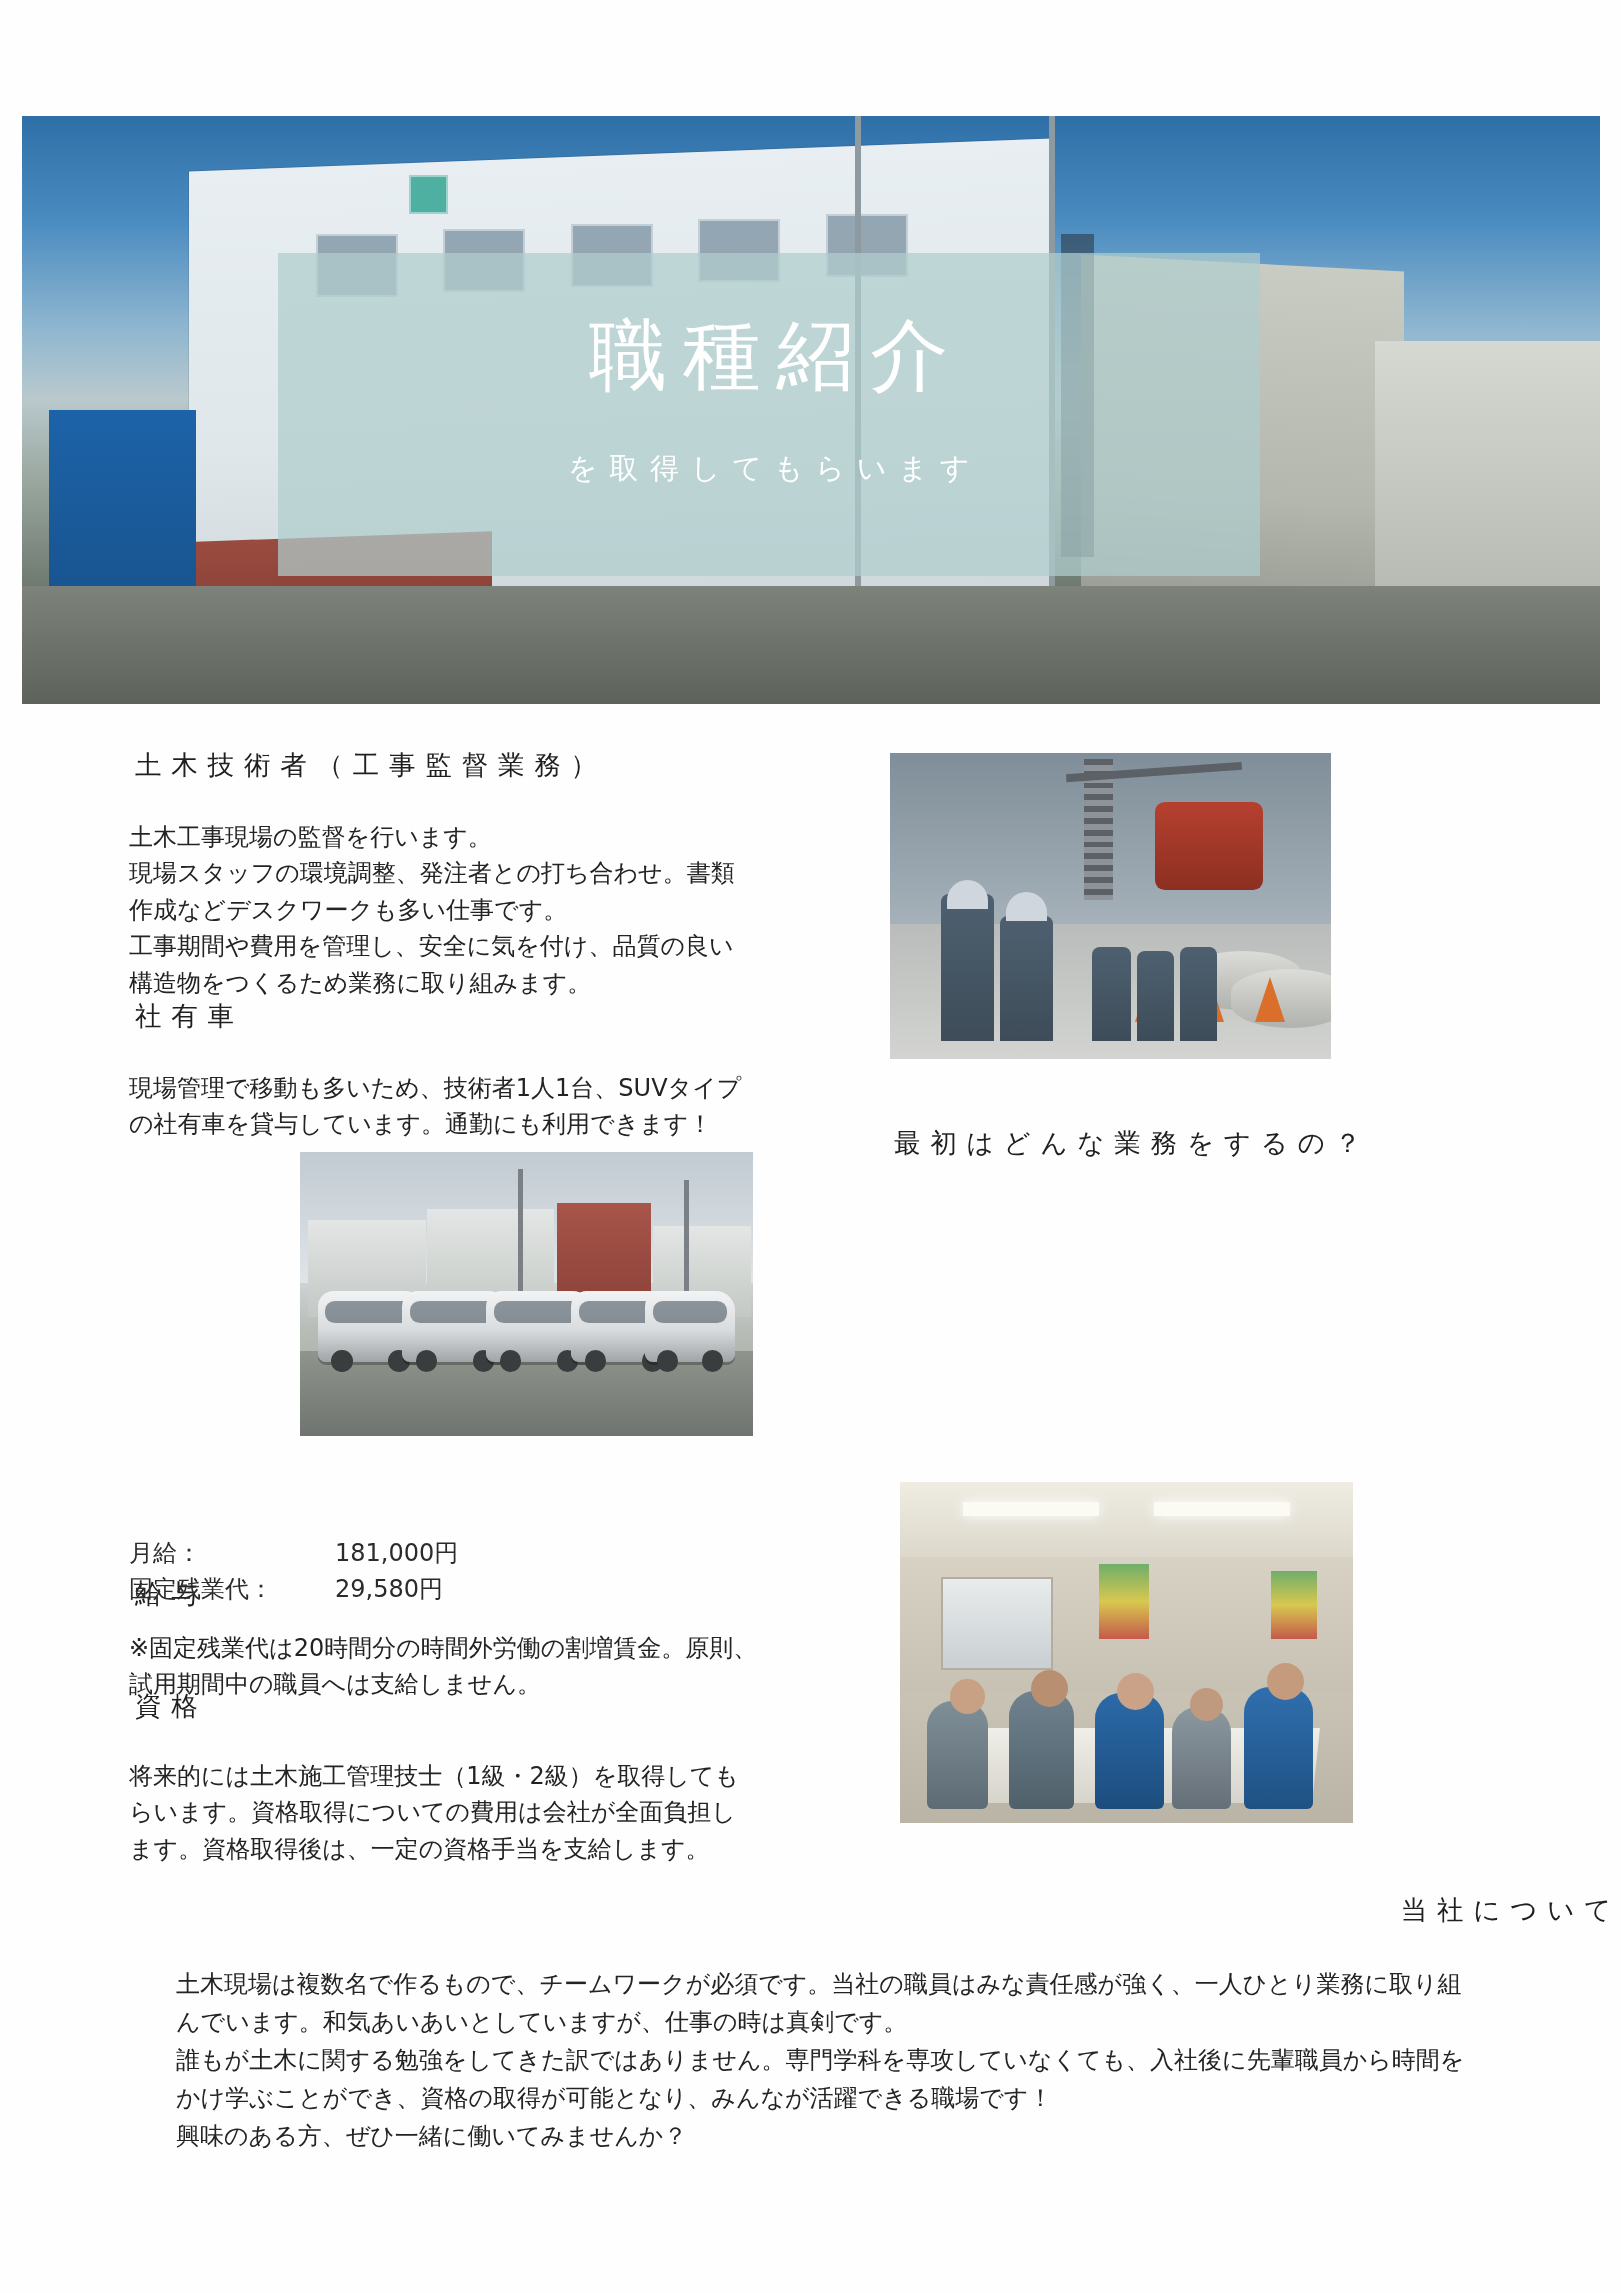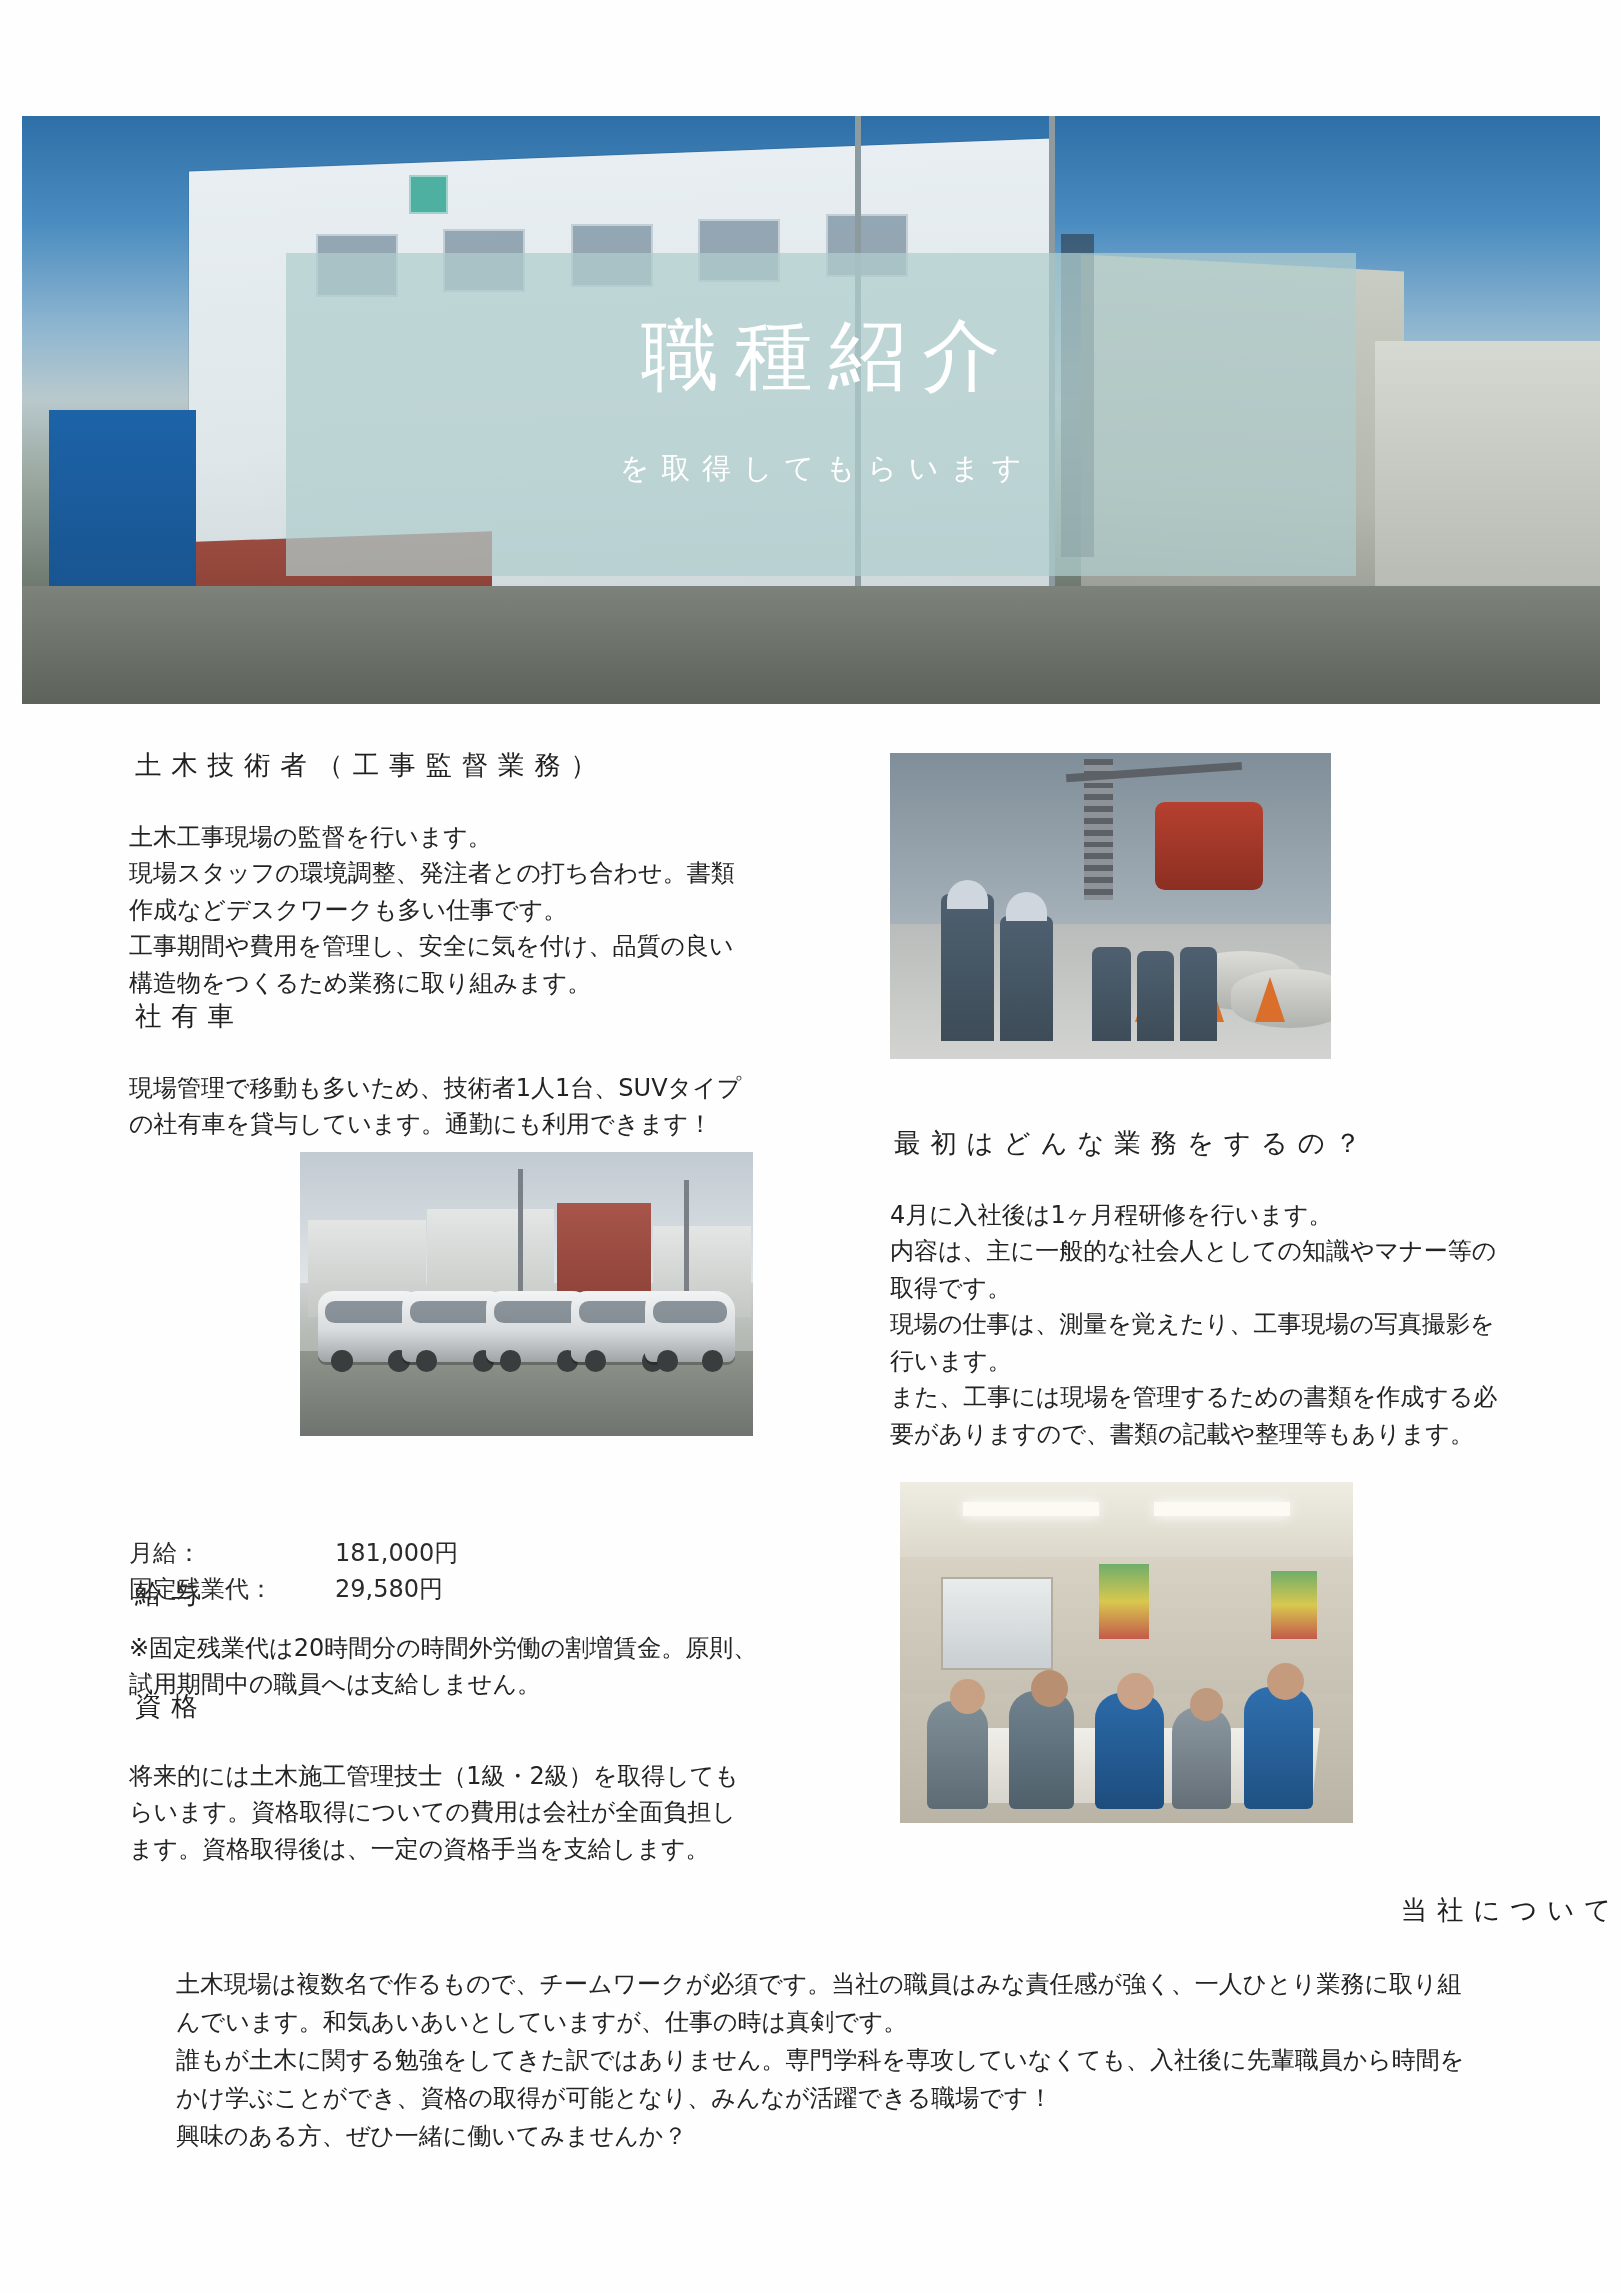--- a/index.html
+++ b/index.html
@@ -95,23 +95,23 @@
     background: #8d9aa0;
   }
   .hero-banner {
     position: absolute;
     left: 1039px; top: 118px;
     width: 33px; height: 323px;
     background: rgba(40,50,60,.55);
   }
   .hero-overlay {
     position: absolute;
-    left: 264px;
+    left: 256px;
     top: 137px;
-    width: 1070px;
+    width: 982px;
     height: 323px;
     background: rgba(176, 205, 205, 0.72);
   }
   .hero-title {
     position: absolute;
     left: 0; right: 0;
     top: 51px;
     text-align: center;
     font-size: 78px;
     letter-spacing: 15.7px;
@@ -311,24 +311,20 @@
     <div class="worker" style="left:51px;"></div>
     <div class="helmet" style="left:57px; bottom:49%;"></div>
     <div class="worker" style="left:110px; height:125px;"></div>
     <div class="helmet" style="left:116px; bottom:45%;"></div>
     <div class="worker" style="left:202px; height:94px; width:39px;"></div>
     <div class="worker" style="left:247px; height:90px; width:37px;"></div>
     <div class="worker" style="left:290px; height:94px; width:37px;"></div>
   </div>
 
   <div class="heading" style="left:894px; top:1125px;">最初はどんな業務をするの？</div>
-  <div class="body" style="left:890px; top:1174px; width:627px;">4月に入社後は1ヶ月程研修を行います。
-内容は、主に一般的な社会人としての知識やマナー等の取得です。
-現場の仕事は、測量を覚えたり、工事現場の写真撮影を行います。
-また、工事には現場を管理するための書類を作成する必要がありますので、書類の記載や整理等もあります。</div>
 
   <div class="photo ph-meet" style="left:900px; top:1482px; width:453px; height:341px;">
     <div class="ceil"></div>
     <div class="light" style="left:14%; width:30%;"></div>
     <div class="light" style="left:56%; width:30%;"></div>
     <div class="wall"></div>
     <div class="window" style="left:9%; top:28%; width:24%; height:26%;"></div>
     <div class="poster" style="left:44%; top:24%; width:11%; height:22%;"></div>
     <div class="poster" style="left:82%; top:26%; width:10%; height:20%;"></div>
     <div class="table"></div>

